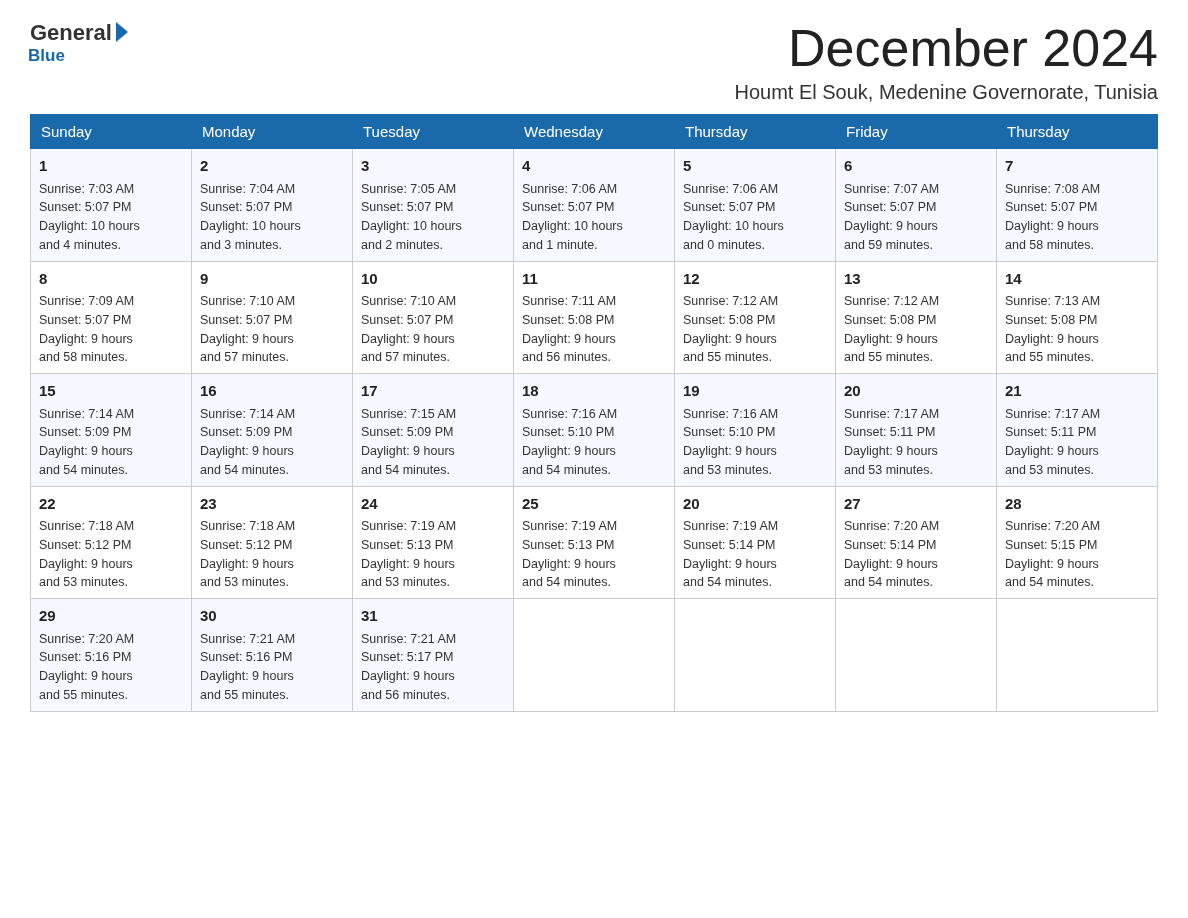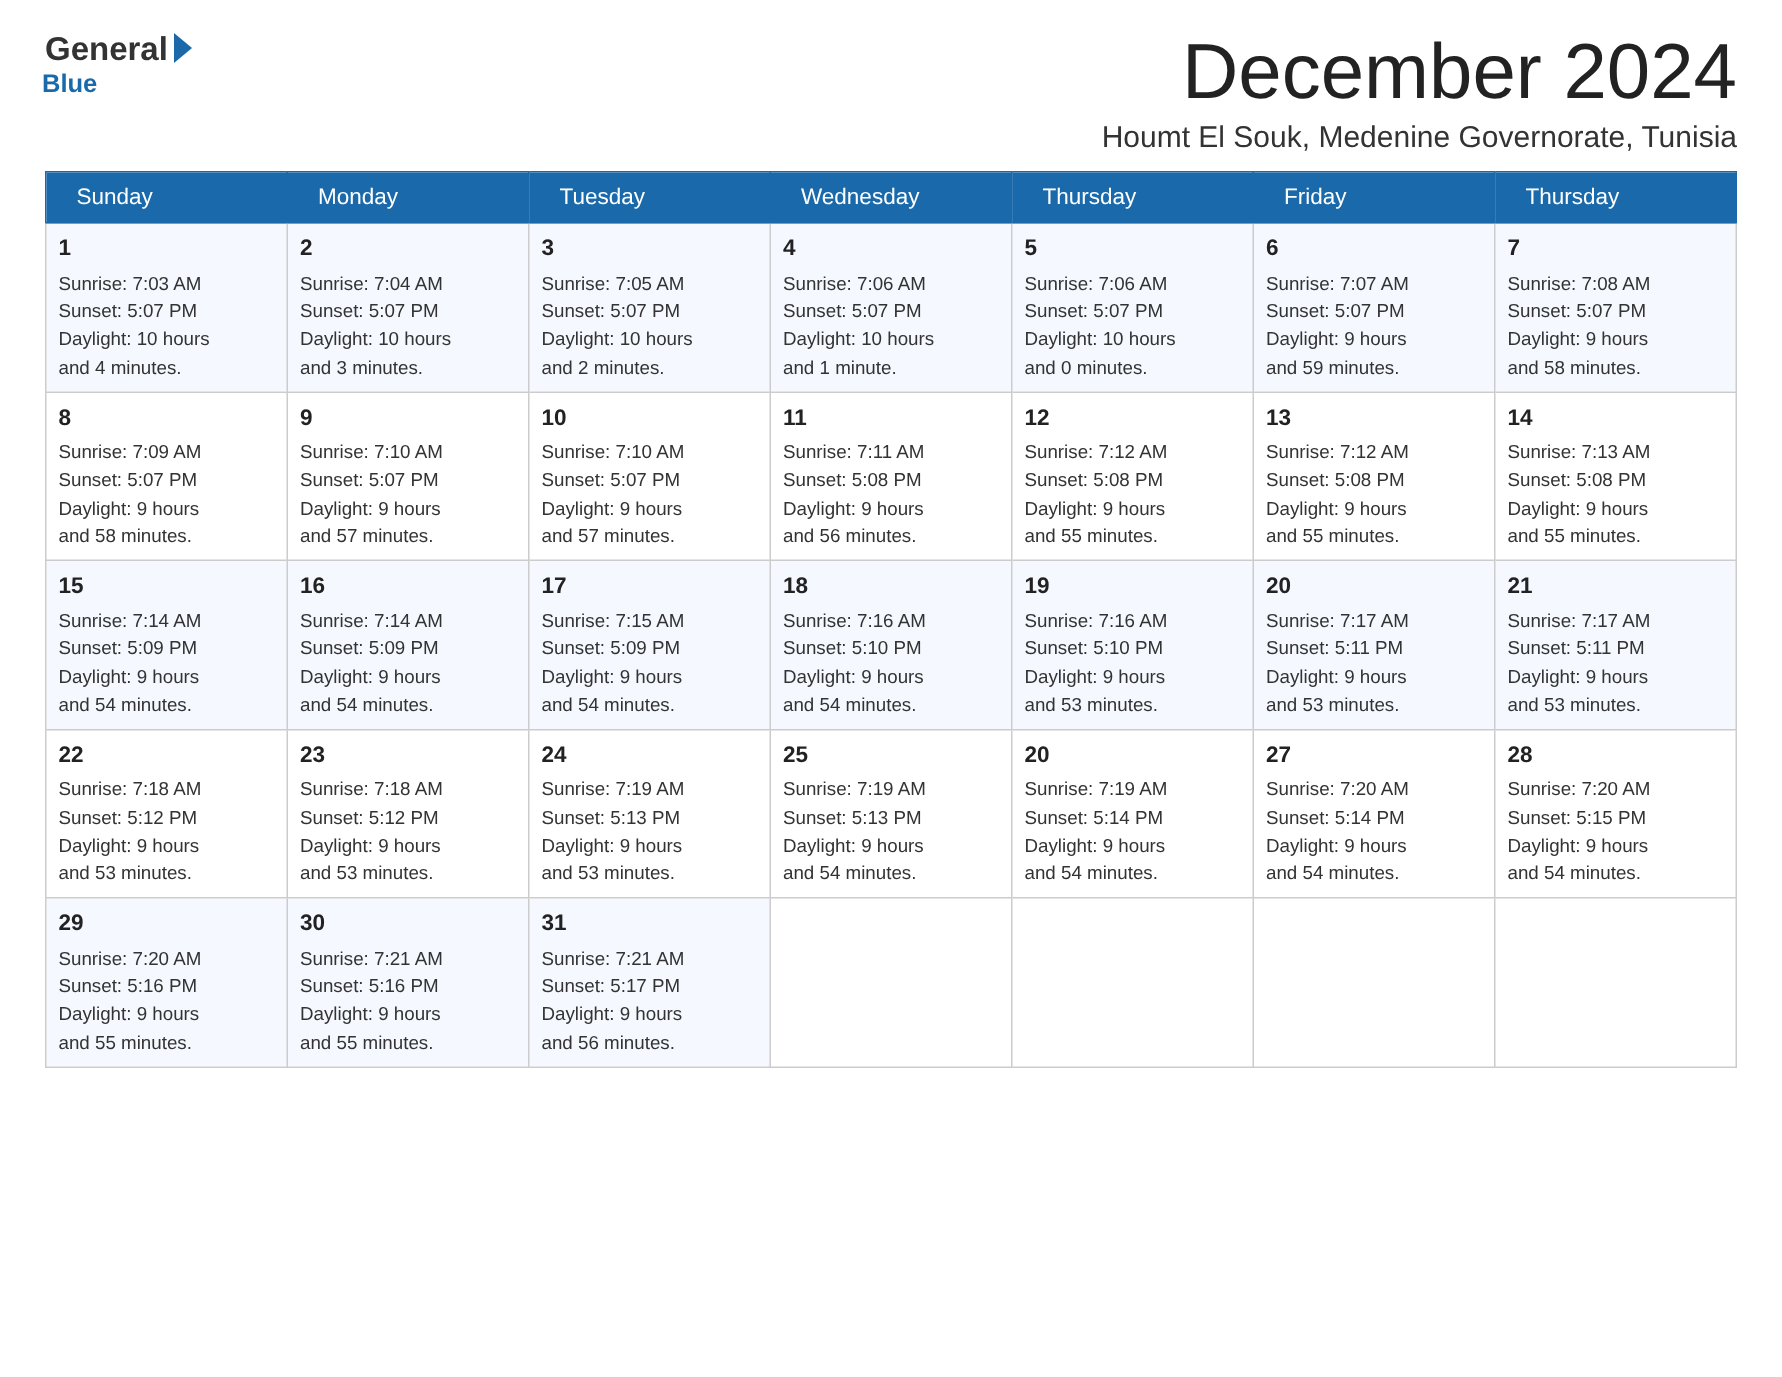--- a/index.html
+++ b/index.html
@@ -64,21 +64,21 @@
     .calendar-table {
       width: 100%;
       border-collapse: collapse;
       margin-top: 10px;
     }
     .calendar-table thead tr th {
       background-color: #1a6aab;
       color: #ffffff;
       font-size: 15px;
       font-weight: normal;
-      padding: 8px 20px;
+      padding: 8px 10px;
       text-align: left;
       border: 1px solid #1a6aab;
     }
     .calendar-table tbody tr td {
       vertical-align: top;
       border: 1px solid #cccccc;
       padding: 6px 8px;
       font-size: 12.5px;
       color: #333;
       min-width: 140px;

